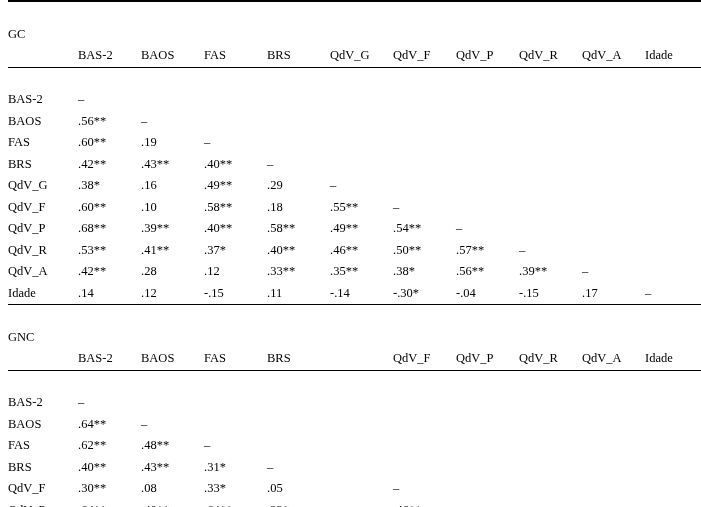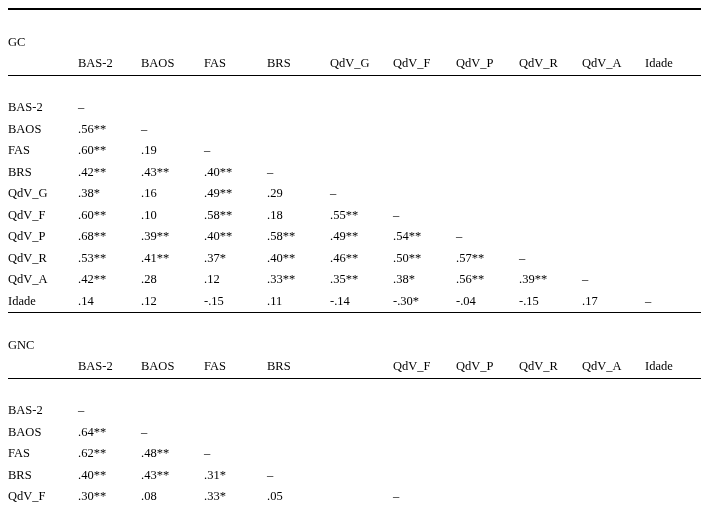--- a/index.html
+++ b/index.html
@@ -12,21 +12,21 @@
     height: 507px;
     font-family: "Liberation Serif", serif;
     color: #000000;
     overflow: hidden;
   }
   .page {
     position: relative;
     width: 701px;
     height: 507px;
     box-sizing: border-box;
-    padding: 8px 8px;
+    padding: 0 8px;
   }
   table.corr {
     width: 100%;
     border-collapse: collapse;
     table-layout: fixed;
     font-size: 12.5px;
   }
   table.corr td, table.corr th {
     padding: 0;
     margin: 0;

